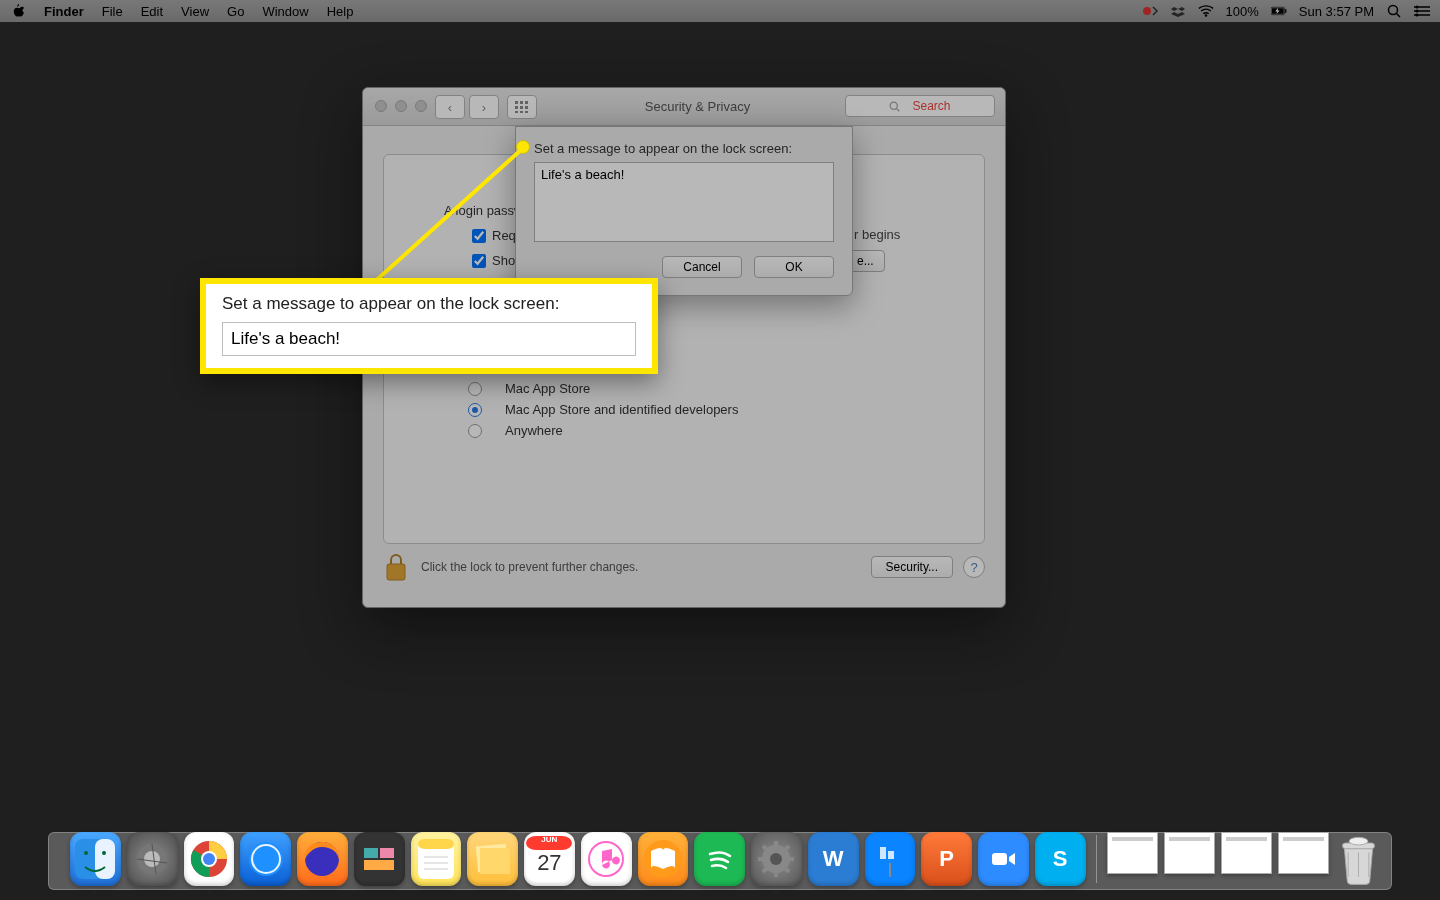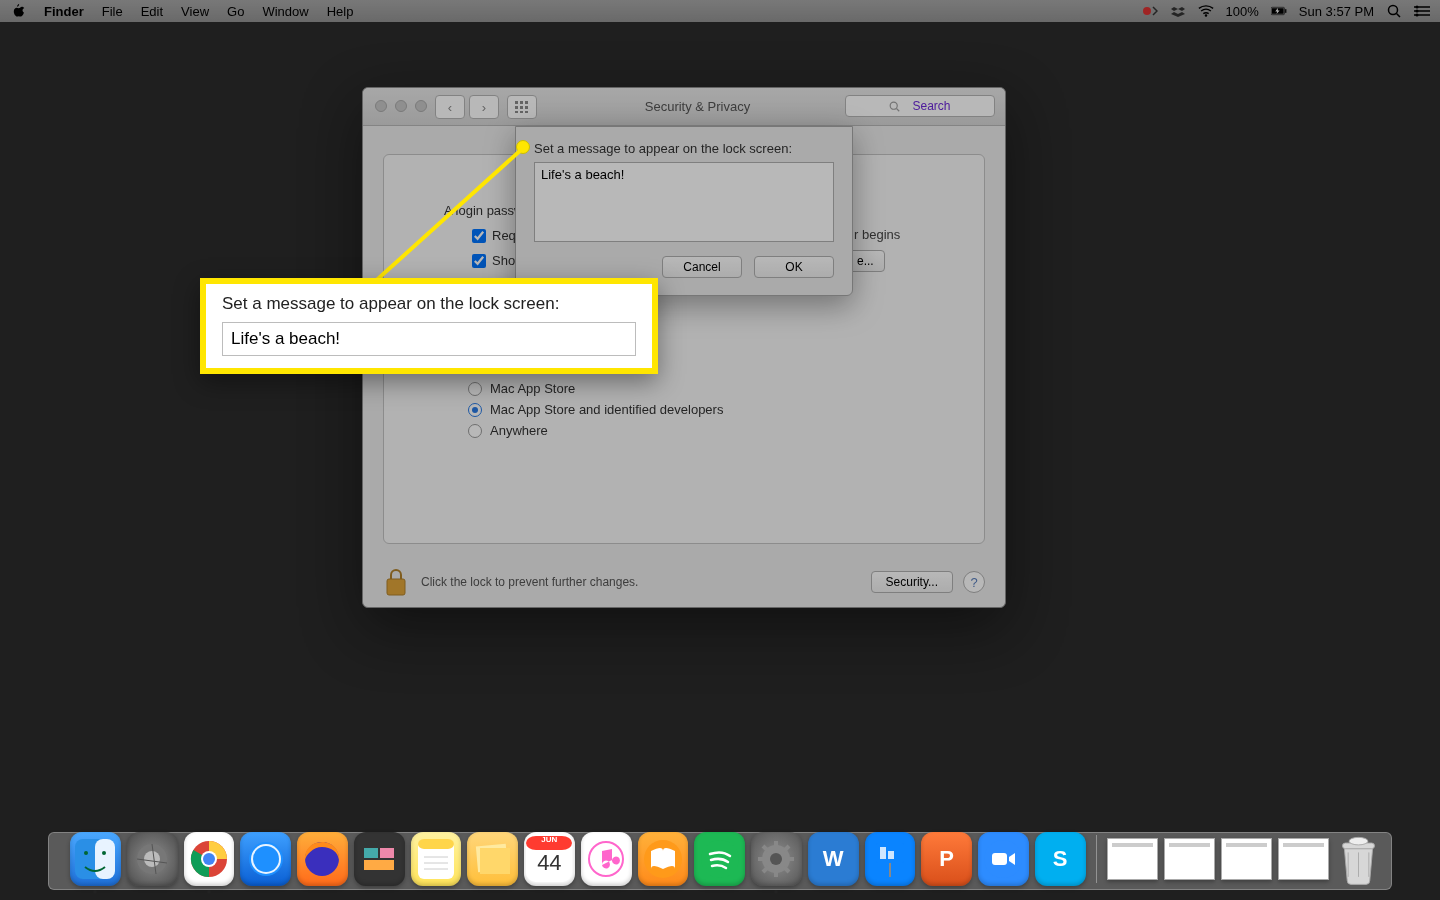--- a/index.html
+++ b/index.html
@@ -37,21 +37,21 @@
   }
   .traffic { position: absolute; left: 12px; top: 12px; display: flex; gap: 8px; }
   .traffic span { width: 12px; height: 12px; border-radius: 50%; background: #c7c7c7; border:1px solid #a9a9a9; }
   .tb-buttons { position: absolute; left: 72px; top: 7px; display: flex; gap: 4px; }
   .segbtn { width: 30px; height: 24px; background: #fff; border:1px solid #b5b5b5; border-radius: 4px; display:flex; align-items:center; justify-content:center; color:#8a8a8a; font-size:13px;}
   .segbtn.grid { width: 30px; margin-left: 4px;}
   .titlebar .title { position:absolute; left:0; right:0; text-align:center; font-size:13px; color:#555;margin-left:27px; }
   .tb-search {
     position: absolute; right: 10px; top: 7px; width: 150px; height: 22px;
     background: #fff; border:1px solid #b5b5b5; border-radius: 4px;
-    display:flex; align-items:center; justify-content:center; color:#6d28d9; font-size:12px; gap:12px;
+    display:flex; align-items:center; justify-content:center; color:#ef4444; font-size:12px; gap:12px;
   }
 
   .pane {
     position:absolute; left:20px; right:20px; top:56px; bottom:60px;
     background:#fff0; 
   }
   .tab-box {
     margin-top: 10px;
     border:1px solid #c2c2c2; border-radius:6px; background:#f7f7f7;
     height: 390px; position:relative; padding: 46px 32px 20px 60px;
@@ -61,26 +61,26 @@
   .chk { display:flex; align-items:center; gap:6px; margin-left:28px; margin-top:10px; font-size:13px; }
   .chk input { width:14px; height:14px; }
   .right-frag { position:absolute; top:72px; left:470px; font-size:13px; color:#444;}
   .setmsg-btn {
     position:absolute; top:95px; left:462px; height:22px; padding:0 10px;
     background:linear-gradient(#fff,#efefef); border:1px solid #b0b0b0; border-radius:4px; font-size:12px;
   }
 
   .section-title { margin-top:90px; margin-left:0; font-size:13px; }
   .radio-col { margin-top:8px; margin-left:24px; display:flex; flex-direction:column; gap:6px; font-size:13px;}
-  .radio { display:flex; align-items:center; gap:8px; }
+  .radio { display:flex; align-items:center; gap:23px; }
   .radio .dot { width:14px; height:14px; border:1px solid #9a9a9a; border-radius:50%; background:#fff; position:relative;}
   .radio .dot.checked { border-color:#2a7be4; }
   .radio .dot.checked::after { content:""; position:absolute; inset:3px; background:#2a7be4; border-radius:50%; }
 
-  .footer { position:absolute; left:0; right:0; bottom:0; height:50px; display:flex; align-items:center; padding:0 20px; }
+  .footer { position:absolute; left:0; right:0; bottom:15px; height:50px; display:flex; align-items:center; padding:0 20px; }
   .lock { width:26px; height:30px; margin-right:12px;}
   .footer-text { font-size:12px; color:#555; }
   .adv-btn {
     margin-left:auto; height:22px; padding:0 14px; background:linear-gradient(#fff,#efefef);
     border:1px solid #b0b0b0; border-radius:4px; font-size:12px;
   }
   .help-btn { width:22px; height:22px; border-radius:50%; border:1px solid #b0b0b0; background:#fff; margin-left:10px; color:#5a7fbd; font-size:13px; display:flex; align-items:center; justify-content:center;}
 
   
   .sheet {
@@ -119,21 +119,21 @@
     font-size:17px; padding:4px 8px; font-family:inherit;
   }
 
   
   .dock-wrap { position:absolute; left:48px; right:48px; bottom:10px; height:78px; }
   .dock-bg {
     position:absolute; left:0; right:0; bottom:0; height:58px;
     background: rgba(200,200,200,.35); border:1px solid rgba(255,255,255,.25);
     border-radius:6px;
   }
-  .dock { position:absolute; left:10px; right:10px; bottom:4px; display:flex; align-items:center; gap:6px;margin-left:12px;}
+  .dock { position:absolute; left:10px; right:10px; bottom:4px; display:flex; align-items:flex-start; gap:6px;margin-left:12px;}
   .dock .app {
     width:54px; height:54px; border-radius:12px; position:relative;
     display:flex; align-items:center; justify-content:center; color:#fff; font-size:22px; font-weight:600;
     box-shadow: inset 0 -2px 4px rgba(0,0,0,.2), 0 2px 4px rgba(0,0,0,.3);
   }
   .dock .app.running::after{
     content:""; position:absolute; bottom:-8px; left:50%; transform:translateX(-50%);
     width:4px; height:4px; background:#222; border-radius:50%;
   }
   .dock-sep { width:2px; height:48px; background:rgba(255,255,255,.35); margin:0 4px; align-self:center;}
@@ -398,21 +398,21 @@
           <rect x="4" y="6" width="30" height="26" fill="#ffeaa0" transform="rotate(-5 20 20)"></rect>
           <rect x="7" y="9" width="30" height="26" fill="#ffd76a"></rect>
         </svg>
     </div>
     <div class="app bg-cal" style="flex-direction:column;">
       <svg width="46" height="46" viewBox="0 0 46 46">
           <rect width="46" height="46" rx="10" fill="#fff"></rect>
           <rect width="46" height="14" rx="10" fill="#ff3b30"></rect>
         </svg>
       <span style="position:absolute;top:3px;font-size:8px;color:#fff;font-weight:700">JUN</span>
-      <span style="position:absolute;top:18px;font-size:22px;color:#333;font-weight:400">44</span>
+      <span style="position:absolute;top:18px;font-size:22px;color:#333;font-weight:400">27</span>
     </div>
     <div class="app bg-itunes">
       <svg width="44" height="44" viewBox="0 0 44 44">
           <circle cx="22" cy="22" r="20" fill="#fff"></circle>
           <circle cx="22" cy="22" r="17" fill="none" stroke="#f6c" stroke-width="2"></circle>
           <path d="M18 28a4 4 0 100-1V14l10-2v12a4 4 0 100-1" fill="#f6c"></path>
         </svg>
     </div>
     <div class="app bg-ibooks">
       <svg width="40" height="40" viewBox="0 0 40 40">

